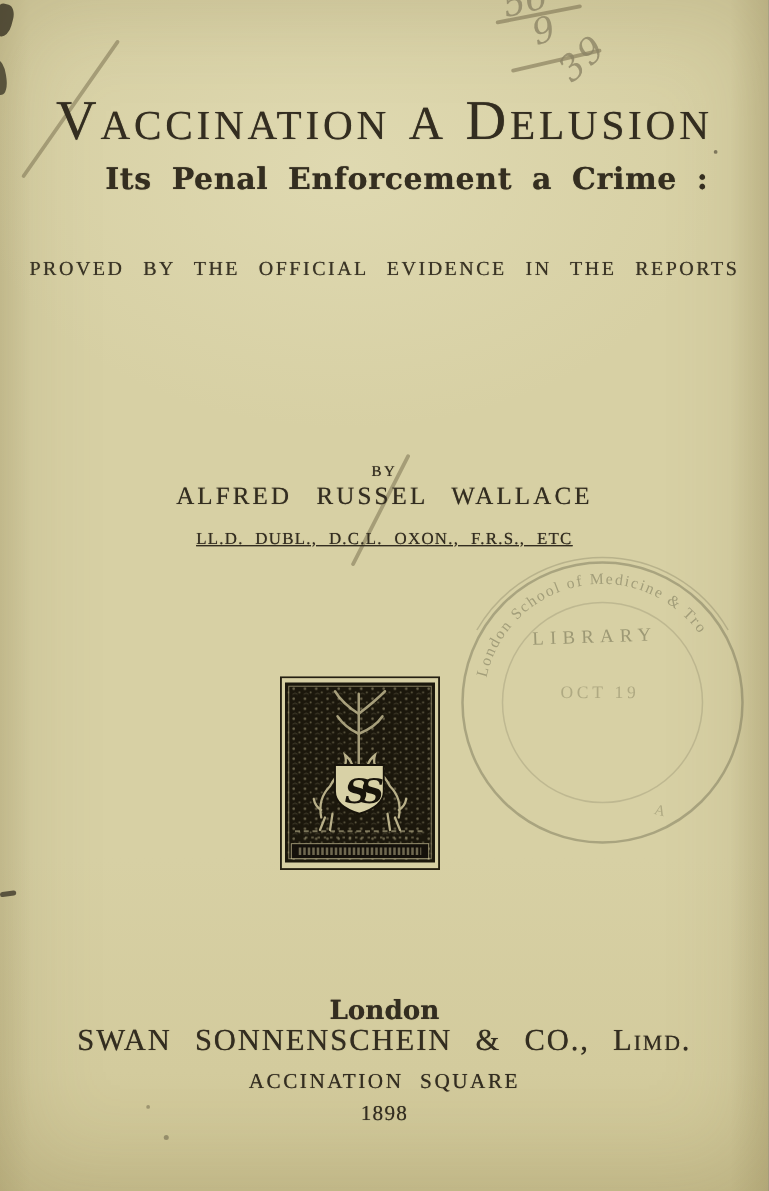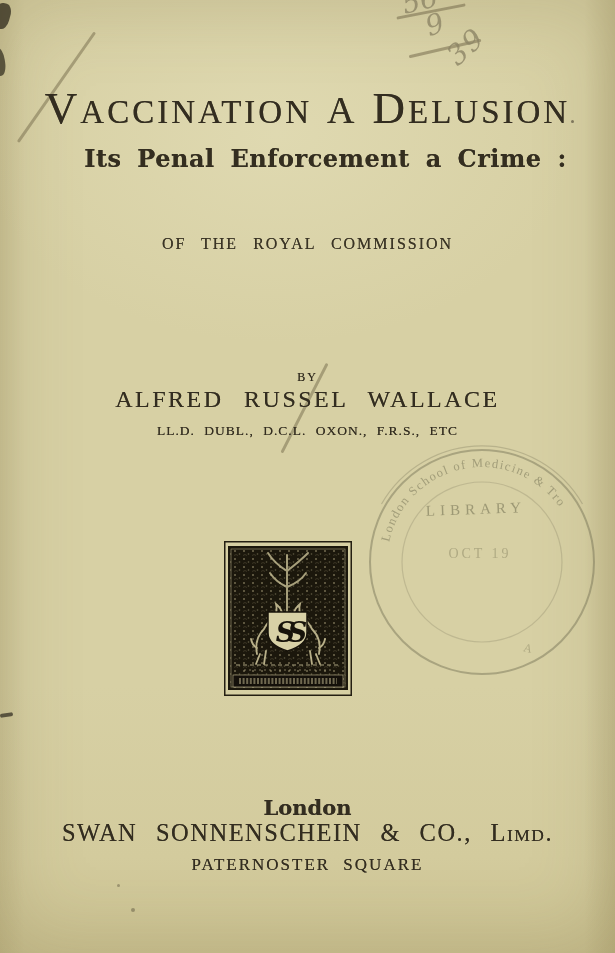--- a/index.html
+++ b/index.html
@@ -20,31 +20,31 @@
   .abs{position:absolute;}
   .ctr{left:0;right:0;text-align:center;}
   .ink{color:#332d20;text-shadow:0 0 .6px rgba(51,45,32,.75);}
 
   
   .pencil{color:#8d8566;opacity:.8;font-family:"DejaVu Serif", serif;font-style:italic;}
   .pencil-line{background:rgba(118,108,76,.55);border-radius:2px;}
   .slash{width:2.5px;background:rgba(116,106,74,.5);border-radius:3px;}
 
   
-  .title-line{font-size:33px;letter-spacing:3px;white-space:nowrap;margin-top:12px;}
+  .title-line{font-size:33px;letter-spacing:3px;white-space:nowrap;}
   .title-line .init{font-size:45px;}
   .title-line .w2{font-size:38px;margin:0 15px;}
 
   .blackletter{font-family:"DejaVu Serif", serif;font-weight:700;}
 
   .subtitle{font-size:24px;letter-spacing:.5px;word-spacing:7px;color:#342e20;}
   .statement{font-size:16px;letter-spacing:2px;word-spacing:9px;color:#3a3425;}
   .by-label{font-size:12px;letter-spacing:2px;}
-  .author{font-size:24px;letter-spacing:2.5px;word-spacing:12px;text-align:center;}
-  .credentials{font-size:13.5px;letter-spacing:1px;word-spacing:5px;}
+  .author{font-size:20px;letter-spacing:2.5px;word-spacing:12px;text-align:center;}
+  .credentials{font-size:13.5px;letter-spacing:1px;word-spacing:5px;text-decoration:underline;}
 
   .imprint-city{font-size:21px;}
   .imprint-pub{font-size:24.5px;letter-spacing:1.5px;word-spacing:11px;white-space:nowrap;}
   .imprint-pub .sc{font-size:17.5px;}
   .imprint-address{font-size:17px;letter-spacing:2px;word-spacing:7px;}
   .imprint-year{font-size:17px;letter-spacing:1px;}
 
   
   .speck{background:#3f3928;position:absolute;}
 </style>
@@ -67,23 +67,23 @@
   <span class="pencil abs" style="left:402px;top:-16px;font-size:28px;transform:rotate(-14deg);">56</span>
   <div class="pencil-line abs" style="left:396px;top:10px;width:70px;height:2.5px;transform:rotate(-11deg);"></div>
   <span class="pencil abs" style="left:426px;top:8px;font-size:28px;transform:rotate(-18deg);">9</span>
   <div class="pencil-line abs" style="left:408px;top:47px;width:74px;height:2.5px;transform:rotate(-13deg);"></div>
   <span class="pencil abs" style="left:446px;top:30px;font-size:28px;transform:rotate(-42deg);letter-spacing:2px;">39</span>
 
   <div class="abs ctr title-line ink" style="top:70px;">
     <span class="init">V</span><span>ACCINATION</span><span class="w2">A</span><span class="init">D</span><span>ELUSION</span>
   </div>
 
-  <div class="abs ctr subtitle blackletter ink" style="top:144px;padding-left:36px;">Its Penal Enforcement a Crime :</div>
+  <div class="abs ctr subtitle blackletter ink" style="top:128px;padding-left:36px;">Its Penal Enforcement a Crime :</div>
 
-  <div class="abs ctr statement ink" style="top:235px;">OF THE ROYAL COMMISSION</div>
+  <div class="abs ctr statement ink" style="top:207px;">PROVED BY THE OFFICIAL EVIDENCE IN THE REPORTS</div>
 
   <div class="abs ctr by-label ink" style="top:370px;">BY</div>
   <div class="abs ctr author ink" style="top:386px;">ALFRED RUSSEL WALLACE</div>
   <div class="abs ctr credentials ink" style="top:423px;">LL.D. DUBL., D.C.L. OXON., F.R.S., ETC</div>
 
   <svg class="abs" style="left:364px;top:444px;" width="236" height="236" viewBox="0 0 236 236">
     <circle cx="118" cy="118" r="112" fill="none" stroke="rgba(104,102,76,.42)" stroke-width="2"></circle>
     <path d="M17.5 60 A116 116 0 0 1 218.5 60" fill="none" stroke="rgba(104,102,76,.28)" stroke-width="1.2"></path>
     <circle cx="118" cy="118" r="80" fill="none" stroke="rgba(104,102,76,.22)" stroke-width="1.2"></circle>
     <path id="stampArc" d="M25.1 98.2 A95 95 0 0 1 210.9 98.2" fill="none"></path>
@@ -137,15 +137,16 @@
     </g>
 
     <rect x="9" y="134" width="110" height="12" fill="#14100a" stroke="#c9c096" stroke-width=".6" opacity=".95"></rect>
     <line x1="15" y1="140" x2="113" y2="140" stroke="#c9c096" stroke-width="6" stroke-dasharray="2 1.6" opacity=".5"></line>
   </svg>
 
   <div class="abs ctr imprint-city blackletter ink" style="top:795px;">London</div>
   <div class="abs ctr imprint-pub ink" style="top:819px;">
     <span>SWAN SONNENSCHEIN &amp; CO., L</span><span class="sc">IMD</span><span>.</span>
   </div>
-  <div class="abs ctr imprint-address ink" style="top:855px;">PATERNOSTER SQUARE</div>
+  <div class="abs ctr imprint-address ink" style="top:855px;">ACCINATION SQUARE</div>
+  <div class="abs ctr imprint-year ink" style="top:881px;">1898</div>
 
 </div>
 
 </body></html>

